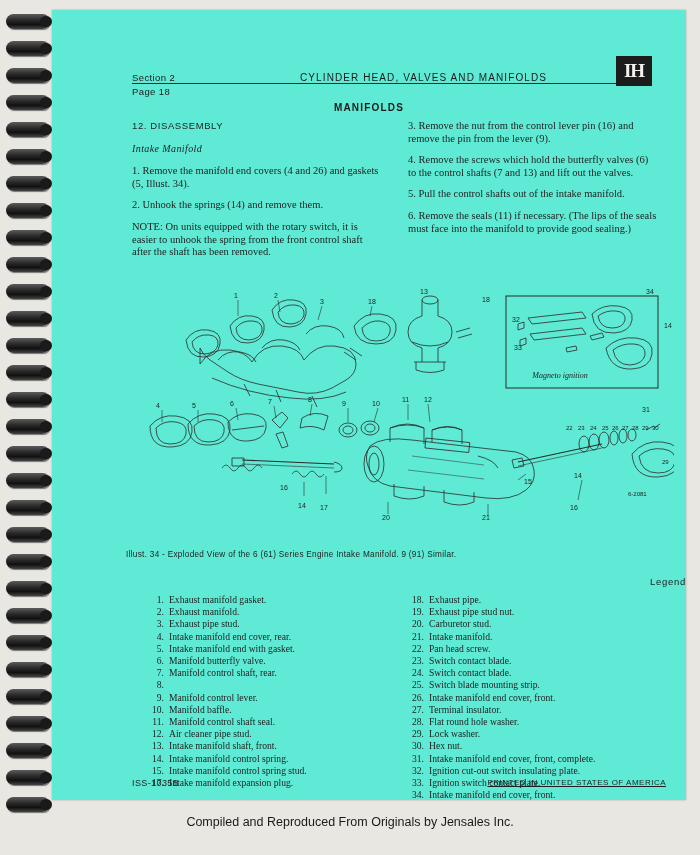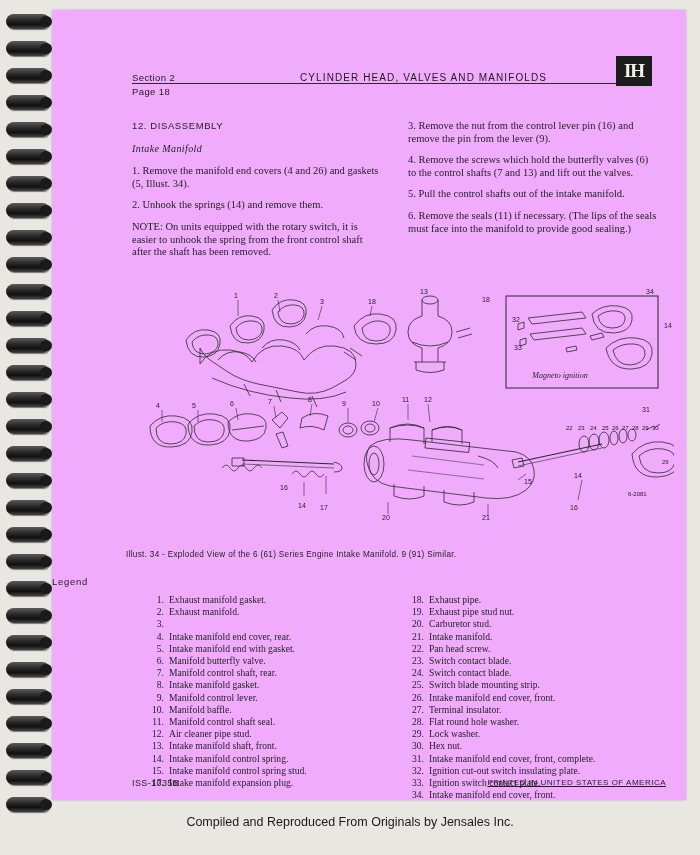--- a/index.html
+++ b/index.html
@@ -19,21 +19,21 @@
   #page {
     position: absolute;
     left: 0; top: 0;
     width: 700px; height: 855px;
     background: #e9e7e2;
   }
   #paper {
     position: absolute;
     left: 52px; top: 10px;
     width: 634px; height: 790px;
-    background: #f0abfc;
+    background: #5eead4;
     box-shadow: 0 0 2px rgba(0,0,0,0.25);
   }
 
   
   #binding {
     position: absolute;
     left: 0; top: 0;
     width: 56px; height: 855px;
   }
   .coil {
@@ -152,21 +152,21 @@
     font-size: 8.2px;
     letter-spacing: 0.3px;
     color: #1f1f1f;
   }
 
   
   #legend-title {
     position: absolute;
     left: 0; top: 566px;
     width: 634px;
-    text-align: left;
+    text-align: right;
     font-family: "Liberation Sans", sans-serif;
     font-size: 9.5px;
     letter-spacing: 0.7px;
     color: #1f1f1f;
   }
   .legend-col {
     position: absolute;
     top: 584px;
     font-family: "Liberation Serif", serif;
     font-size: 9.6px;
@@ -254,20 +254,21 @@
       <div class="coil" style="top: 797px;"></div>
     </div>
 
   <div id="paper">
 
     <div class="hdr" id="hdr-section">Section 2</div>
     <div id="hdr-rule"></div>
     <div class="hdr" id="hdr-page">Page 18</div>
     <div class="hdr" id="hdr-title">CYLINDER HEAD, VALVES AND MANIFOLDS</div>
     <div id="logo">IH</div>
+    <div id="manifolds-title">MANIFOLDS</div>
 
     <div class="col" id="col-left">
       <div class="sec-head">12.  DISASSEMBLY</div>
       <div class="sub-head">Intake Manifold</div>
       <p class="para">1.  Remove the manifold end covers (4 and 26) and gaskets (5, Illust. 34).</p>
       <p class="para">2.  Unhook the springs (14) and remove them.</p>
       <p class="para">NOTE:  On units equipped with the rotary switch, it is easier to unhook the spring from the front control shaft after the shaft has been removed.</p>
     </div>
 
     <div class="col" id="col-right">
@@ -462,40 +463,40 @@
       <div class="legend-row">
           <span class="legend-num">1.</span>
           <span class="legend-text">Exhaust manifold gasket.</span>
         </div>
       <div class="legend-row">
           <span class="legend-num">2.</span>
           <span class="legend-text">Exhaust manifold.</span>
         </div>
       <div class="legend-row">
           <span class="legend-num">3.</span>
+          <span class="legend-text">Exhaust pipe stud.</span>
         </div>
       <div class="legend-row">
           <span class="legend-num">4.</span>
           <span class="legend-text">Intake manifold end cover, rear.</span>
         </div>
       <div class="legend-row">
           <span class="legend-num">5.</span>
           <span class="legend-text">Intake manifold end with gasket.</span>
         </div>
       <div class="legend-row">
           <span class="legend-num">6.</span>
           <span class="legend-text">Manifold butterfly valve.</span>
         </div>
       <div class="legend-row">
           <span class="legend-num">7.</span>
           <span class="legend-text">Manifold control shaft, rear.</span>
         </div>
       <div class="legend-row">
           <span class="legend-num">8.</span>
-          <span class="legend-text">Intake manifold gasket.</span>
         </div>
       <div class="legend-row">
           <span class="legend-num">9.</span>
           <span class="legend-text">Manifold control lever.</span>
         </div>
       <div class="legend-row">
           <span class="legend-num">10.</span>
           <span class="legend-text">Manifold baffle.</span>
         </div>
       <div class="legend-row">

